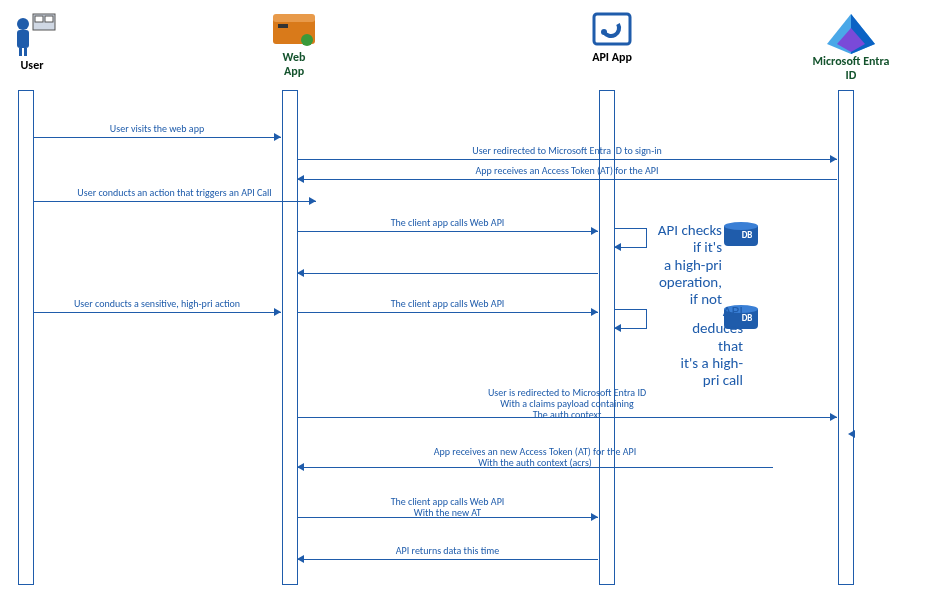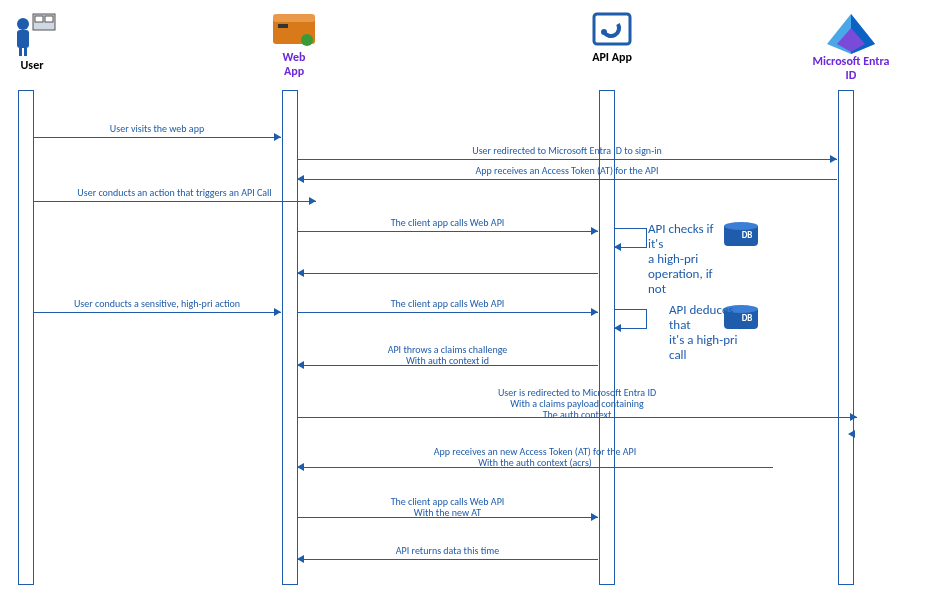--- a/index.html
+++ b/index.html
@@ -14,21 +14,21 @@
   }
   .head-row {
     position: relative;
     height: 80px;
   }
   .actor-head {
     position: absolute;
     top: 0;
     text-align: center;
   }
-  .actor-head .label { font-weight: bold; color: #6d28d9; font-size: 12px;}
+  .actor-head .label { font-weight: bold; color: #14532d; font-size: 12px;}
   .actor-head.user .label,
   .actor-head.api .label { color: #000; }
   .diagram-body {
     position: relative;
     height: 495px;
   }
   .lifeline {
     position: absolute;
     top: 0;
     bottom: 0;
@@ -101,24 +101,24 @@
     position: absolute;
     top: 7px; left: 0; right: 0;
     text-align: center;
     color: #fff;
     font-size: 9px;
     font-weight: bold;
     padding-left: 12px;
   }
   .note {
     position: absolute;
-    font-size: 13px;
+    font-size: 15px;
     color: #1f5cab;
     line-height: 1.15;
-    text-align: left;
+    text-align: right;
   }
   .loopback {
     position: absolute;
     width: 32px;
     height: 18px;
     border-right: 1px solid #1f5cab;
     border-top: 1px solid #1f5cab;
     border-bottom: 1px solid #1f5cab;
   }
   .loopback .cap {
@@ -223,27 +223,21 @@
     <div class="arrow right" style="left: 23px; width: 248px; top: 215px;">
       <div class="arrow-line"></div>
       <div class="cap"></div>
       <div class="text">User conducts a sensitive, high-pri action</div>
     </div>
     <div class="arrow right" style="left: 287px; width: 301px; top: 215px;">
       <div class="arrow-line"></div>
       <div class="cap"></div>
       <div class="text">The client app calls Web API</div>
     </div>
-    <div class="arrow left two-line" style="left: 287px; width: 301px; top: 268px;">
-      <div class="arrow-line"></div>
-      <div class="cap"></div>
-      <div class="text">API throws a claims challenge
-With auth context id</div>
-    </div>
-    <div class="arrow right three-line" style="left: 287px; width: 540px; top: 320px; padding-left: 20px;">
+    <div class="arrow right three-line" style="left: 287px; width: 540px; top: 320px;">
       <div class="arrow-line"></div>
       <div class="cap"></div>
       <div class="text">User is redirected to Microsoft Entra ID
 With a claims payload containing
 The auth context</div>
     </div>
     <div class="arrow left two-line" style="left: 287px; width: 476px; top: 370px;">
       <div class="arrow-line"></div>
       <div class="cap"></div>
       <div class="text">App receives an new Access Token (AT) for the API

